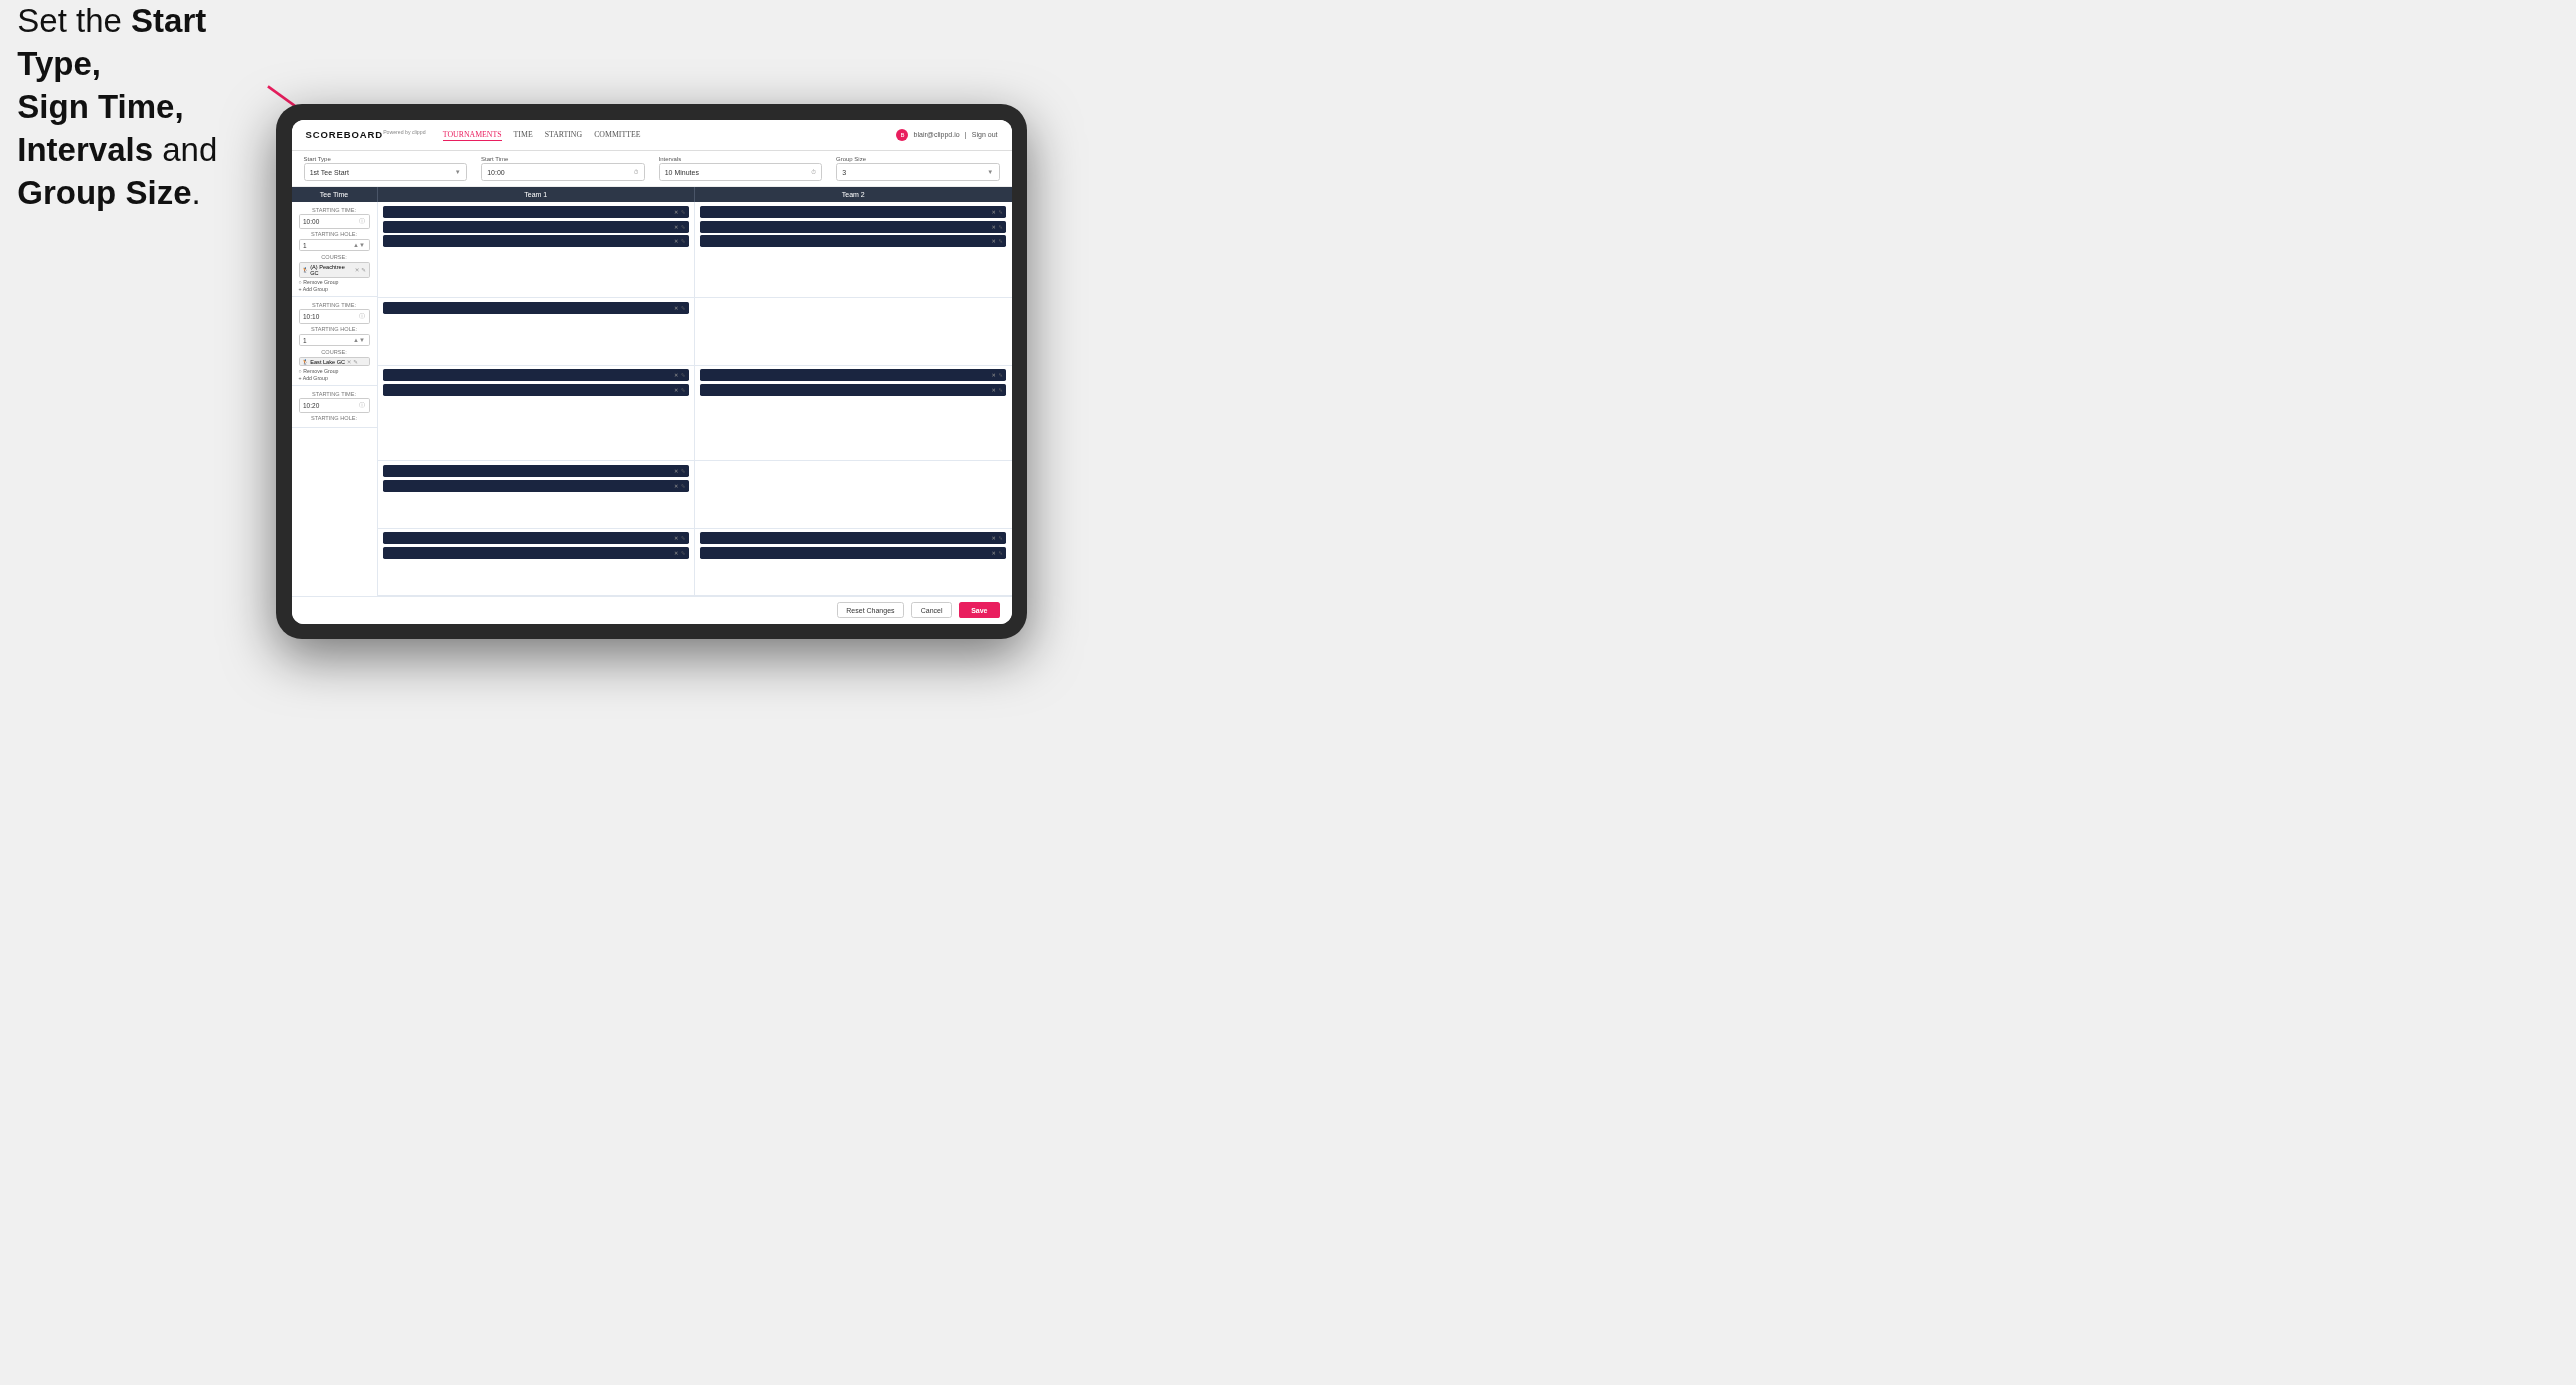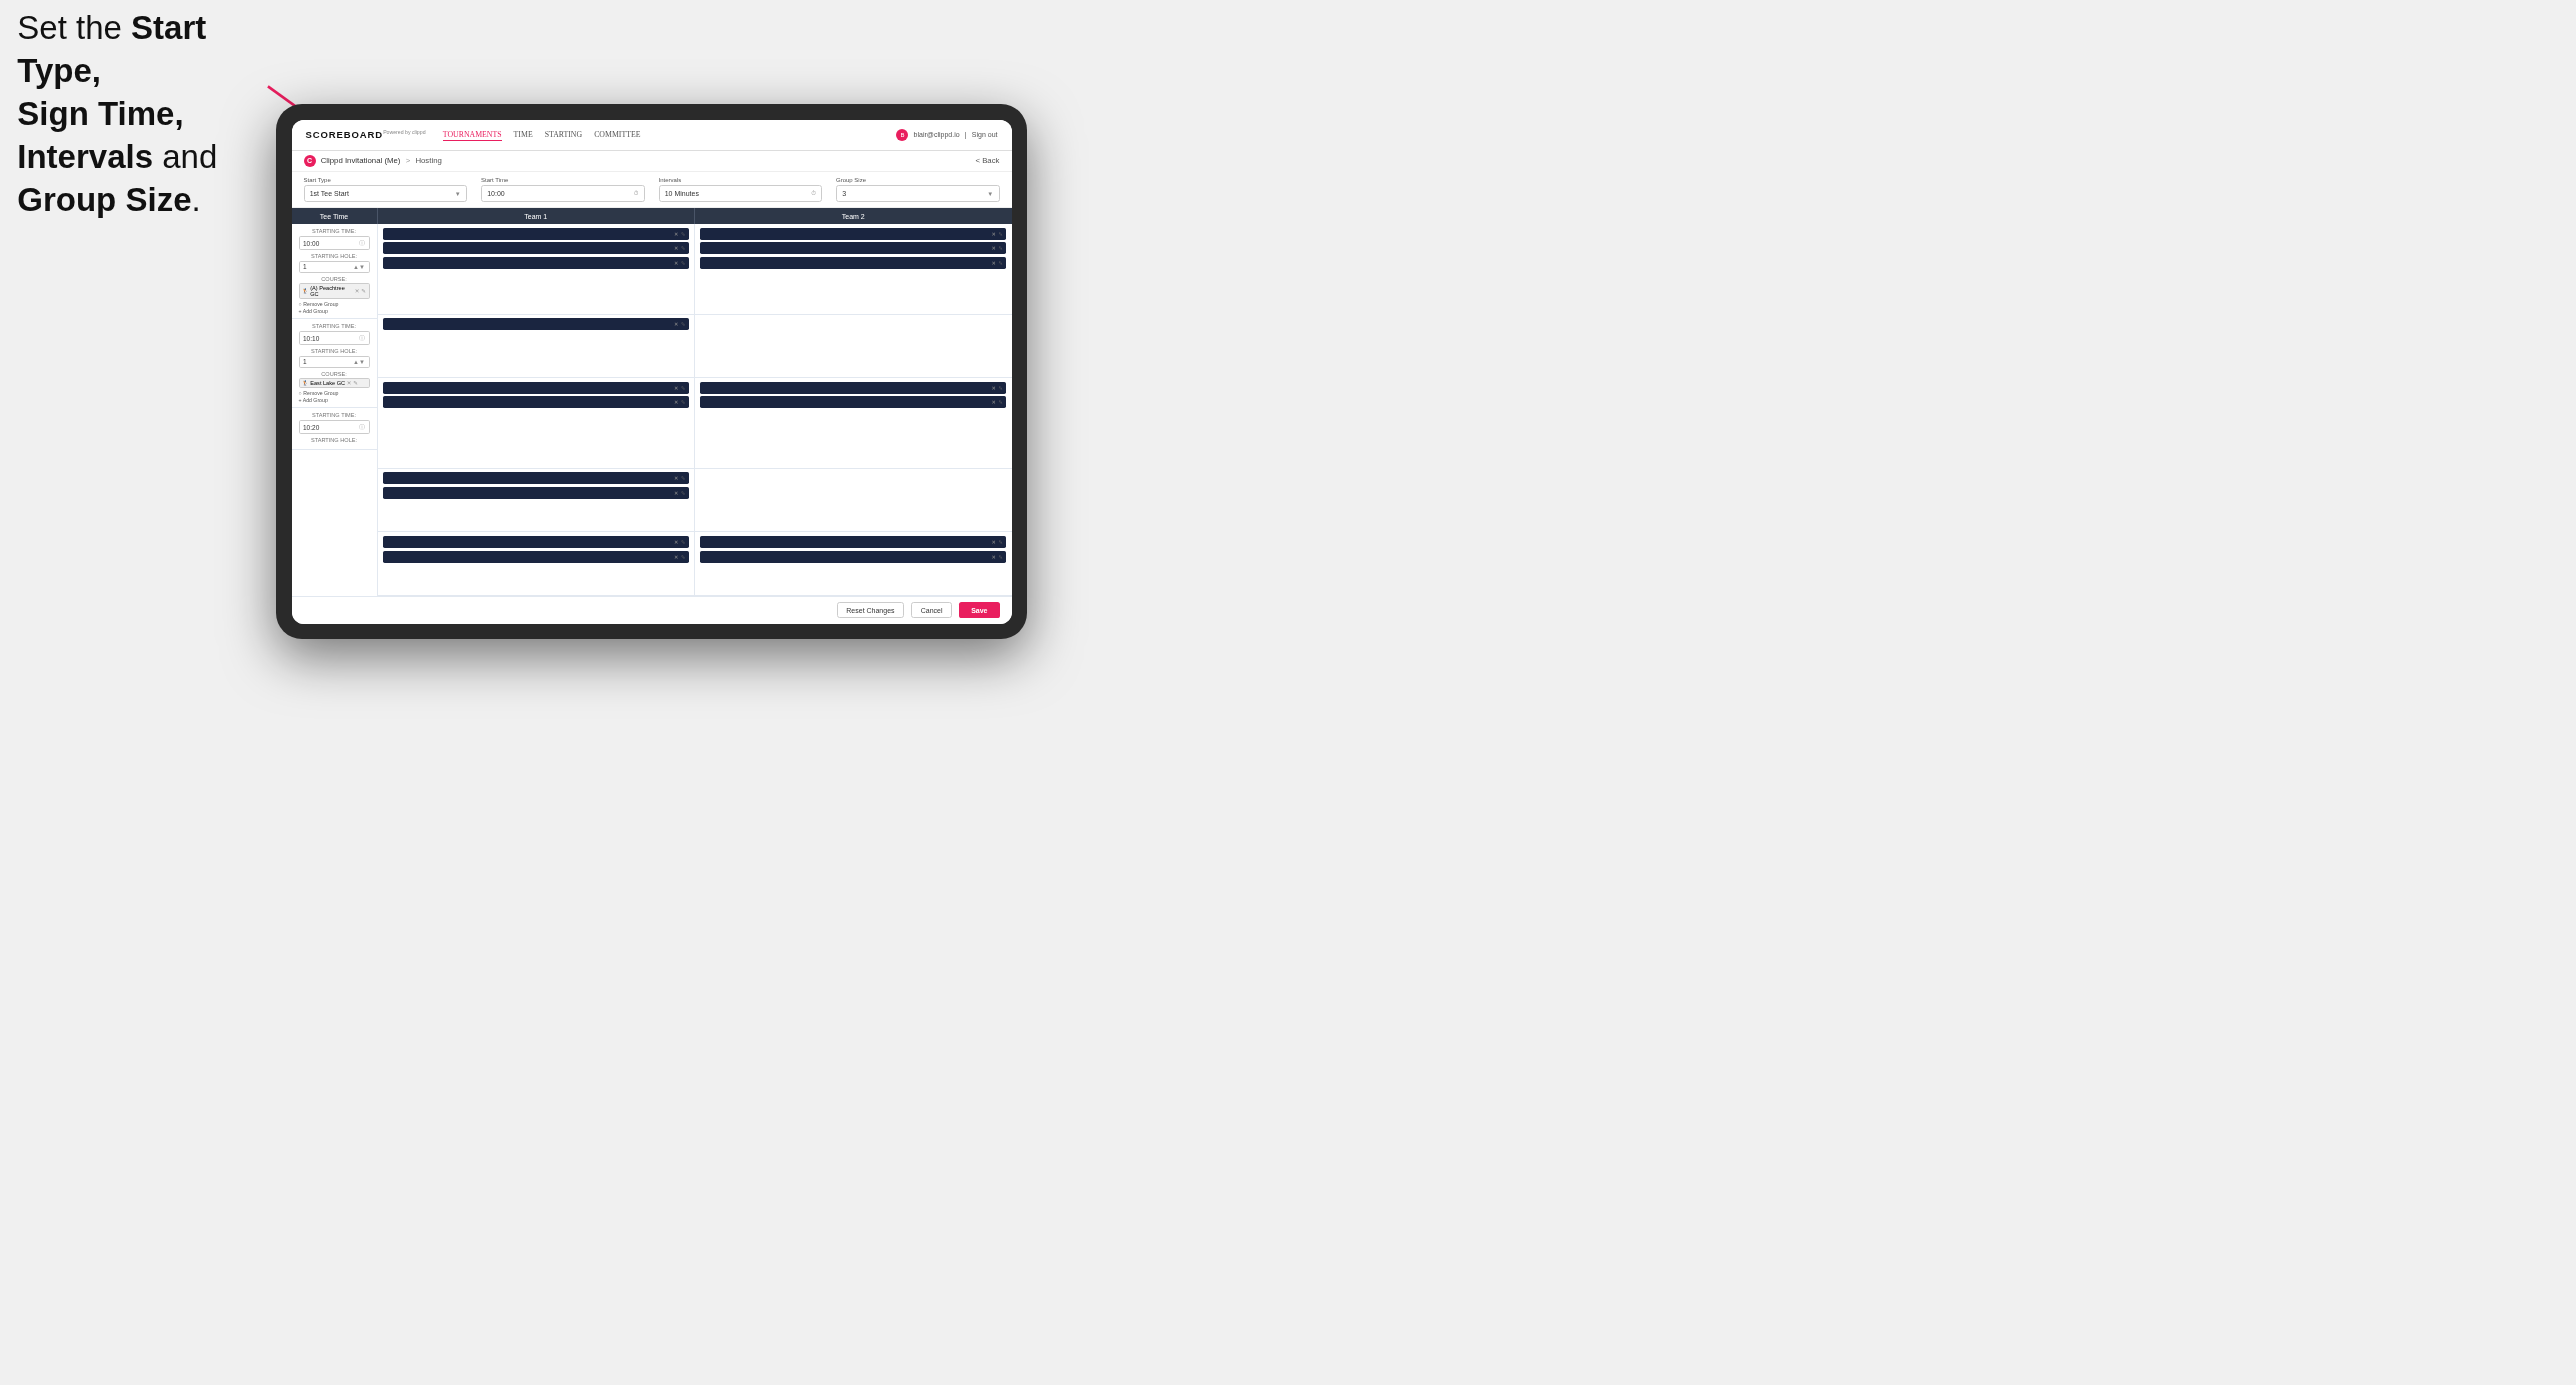--- a/index.html
+++ b/index.html
@@ -8,21 +8,21 @@
       font-family: -apple-system, BlinkMacSystemFont, 'Segoe UI', Arial, sans-serif;
       width: 2576px;
       height: 1386px;
       position: relative;
       overflow: hidden;
     }
 
     
     .instruction-text {
       position: absolute;
-      top: 7px;
+      top: 0;
       left: 17.3px;
       font-size: 33px;
       line-height: 1.3;
       color: #111;
       max-width: 276px;
     }
     .instruction-text strong {
       font-weight: 900;
     }
 
@@ -439,29 +439,20 @@
         <span class="nav-link">COMMITTEE</span>
       </div>
       <div class="nav-right">
         <div class="avatar-circle">B</div>
         <span>blair@clippd.io</span>
         <span>|</span>
         <span class="sign-out-link">Sign out</span>
       </div>
     </div>
 
-    <div class="breadcrumb-bar">
-      <div class="breadcrumb">
-        <div class="breadcrumb-logo">C</div>
-        <span class="breadcrumb-title">Clippd Invitational (Me)</span>
-        <span class="breadcrumb-sep">&gt;</span>
-        <span class="breadcrumb-hosting">Hosting</span>
-      </div>
-      <span class="back-link">&lt; Back</span>
-    </div>
 
     <div class="controls-row">
       <div class="control-group">
         <span class="control-label">Start Type</span>
         <div class="control-select">
           <span>1st Tee Start</span>
           <span class="control-select-arrow">▼</span>
         </div>
       </div>
       <div class="control-group">

